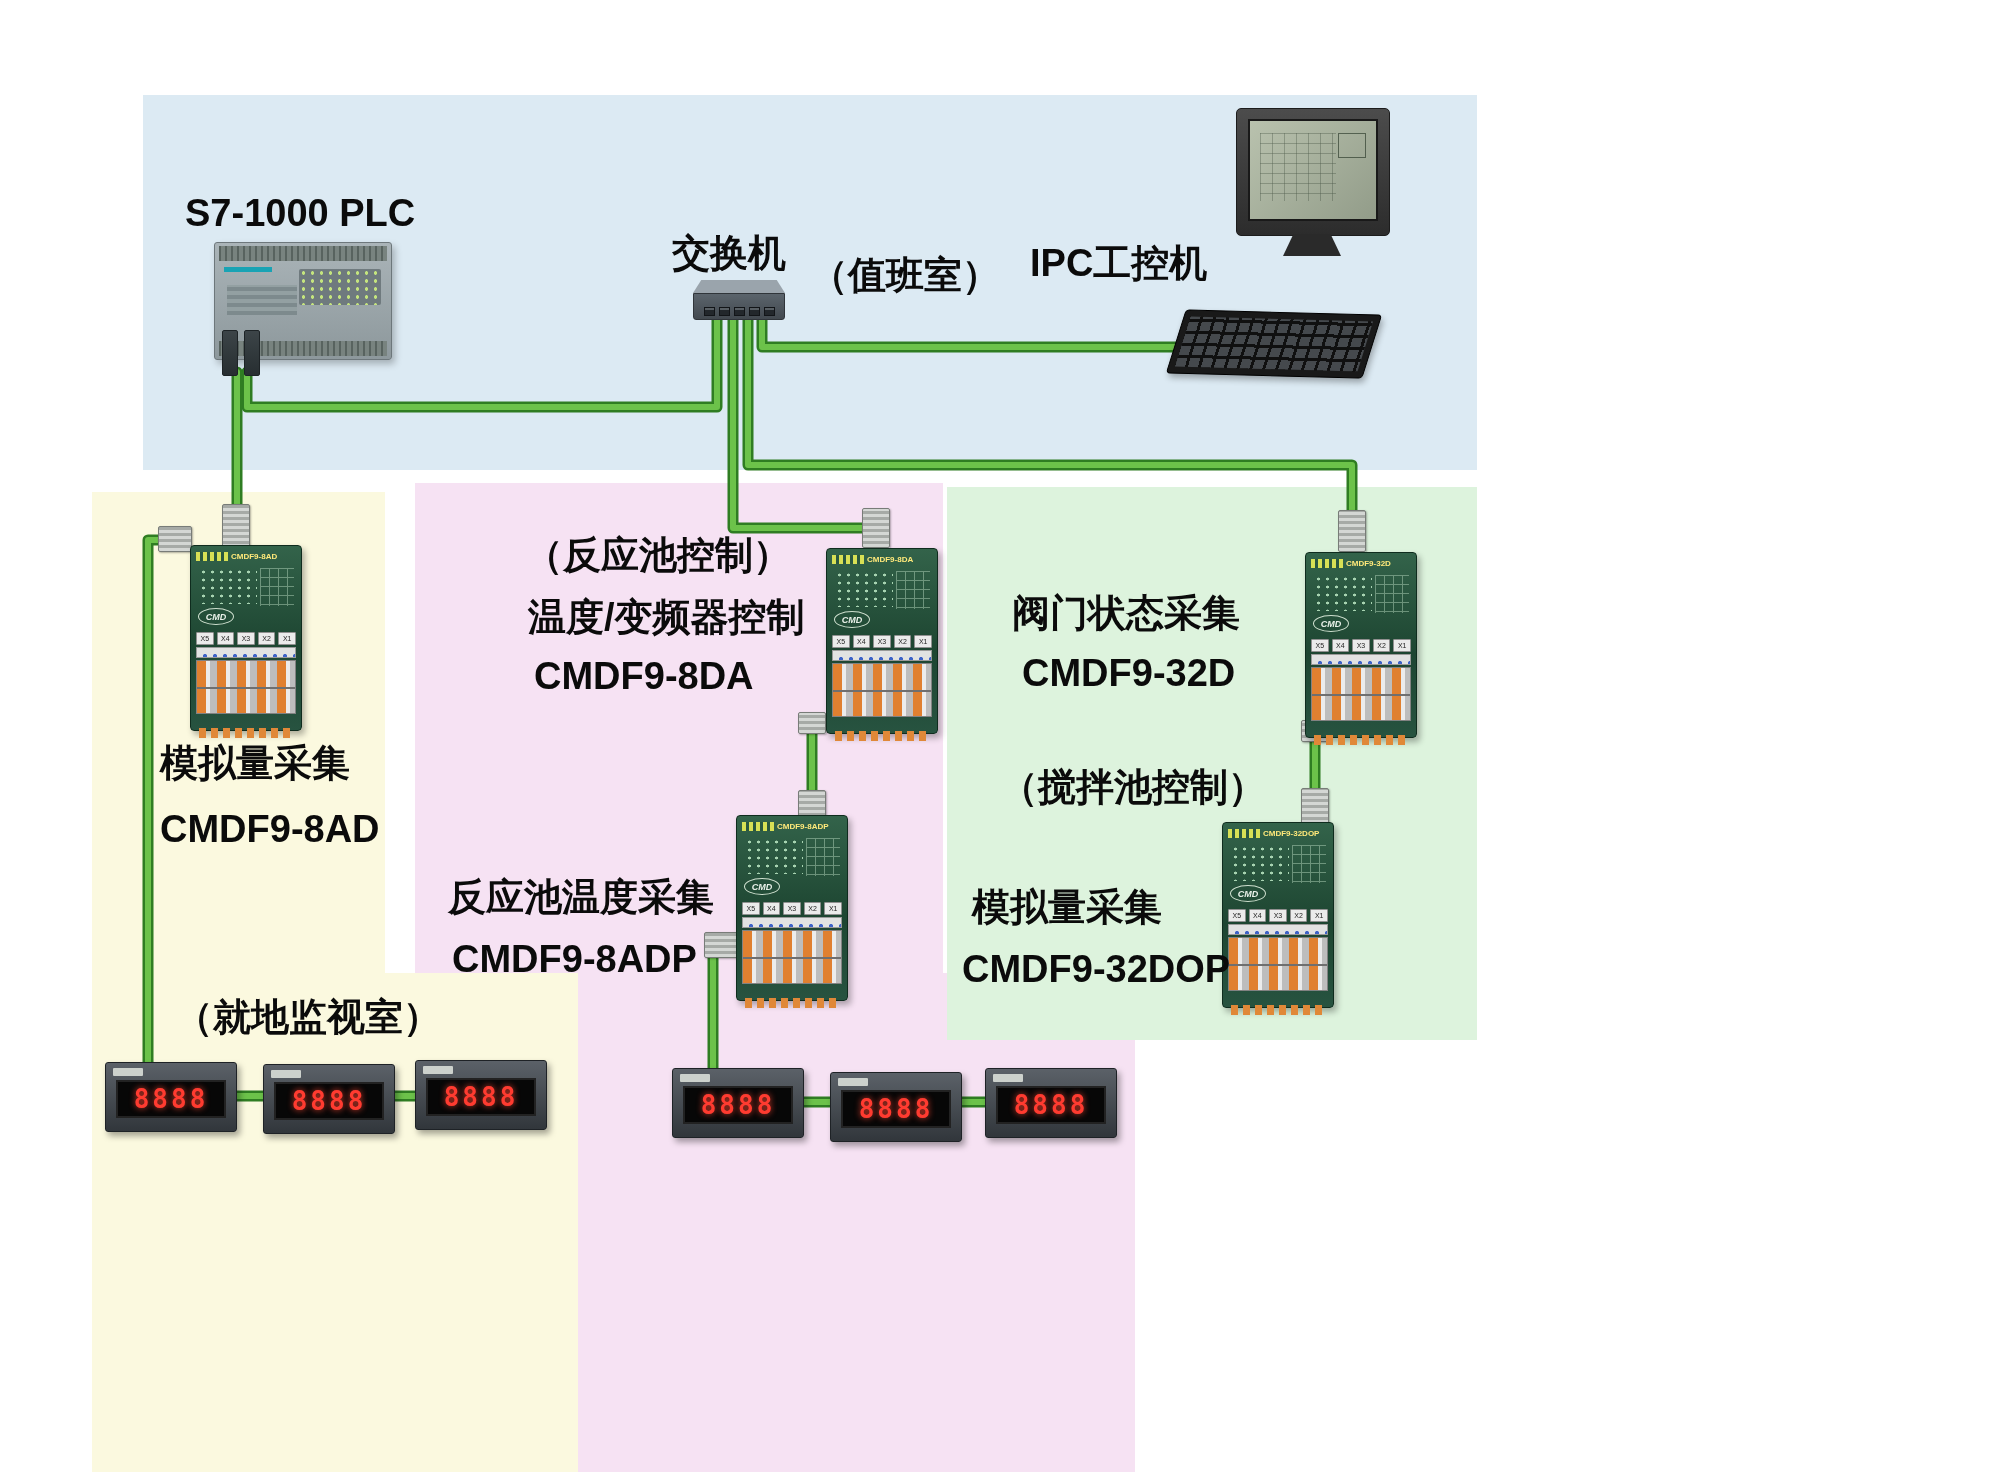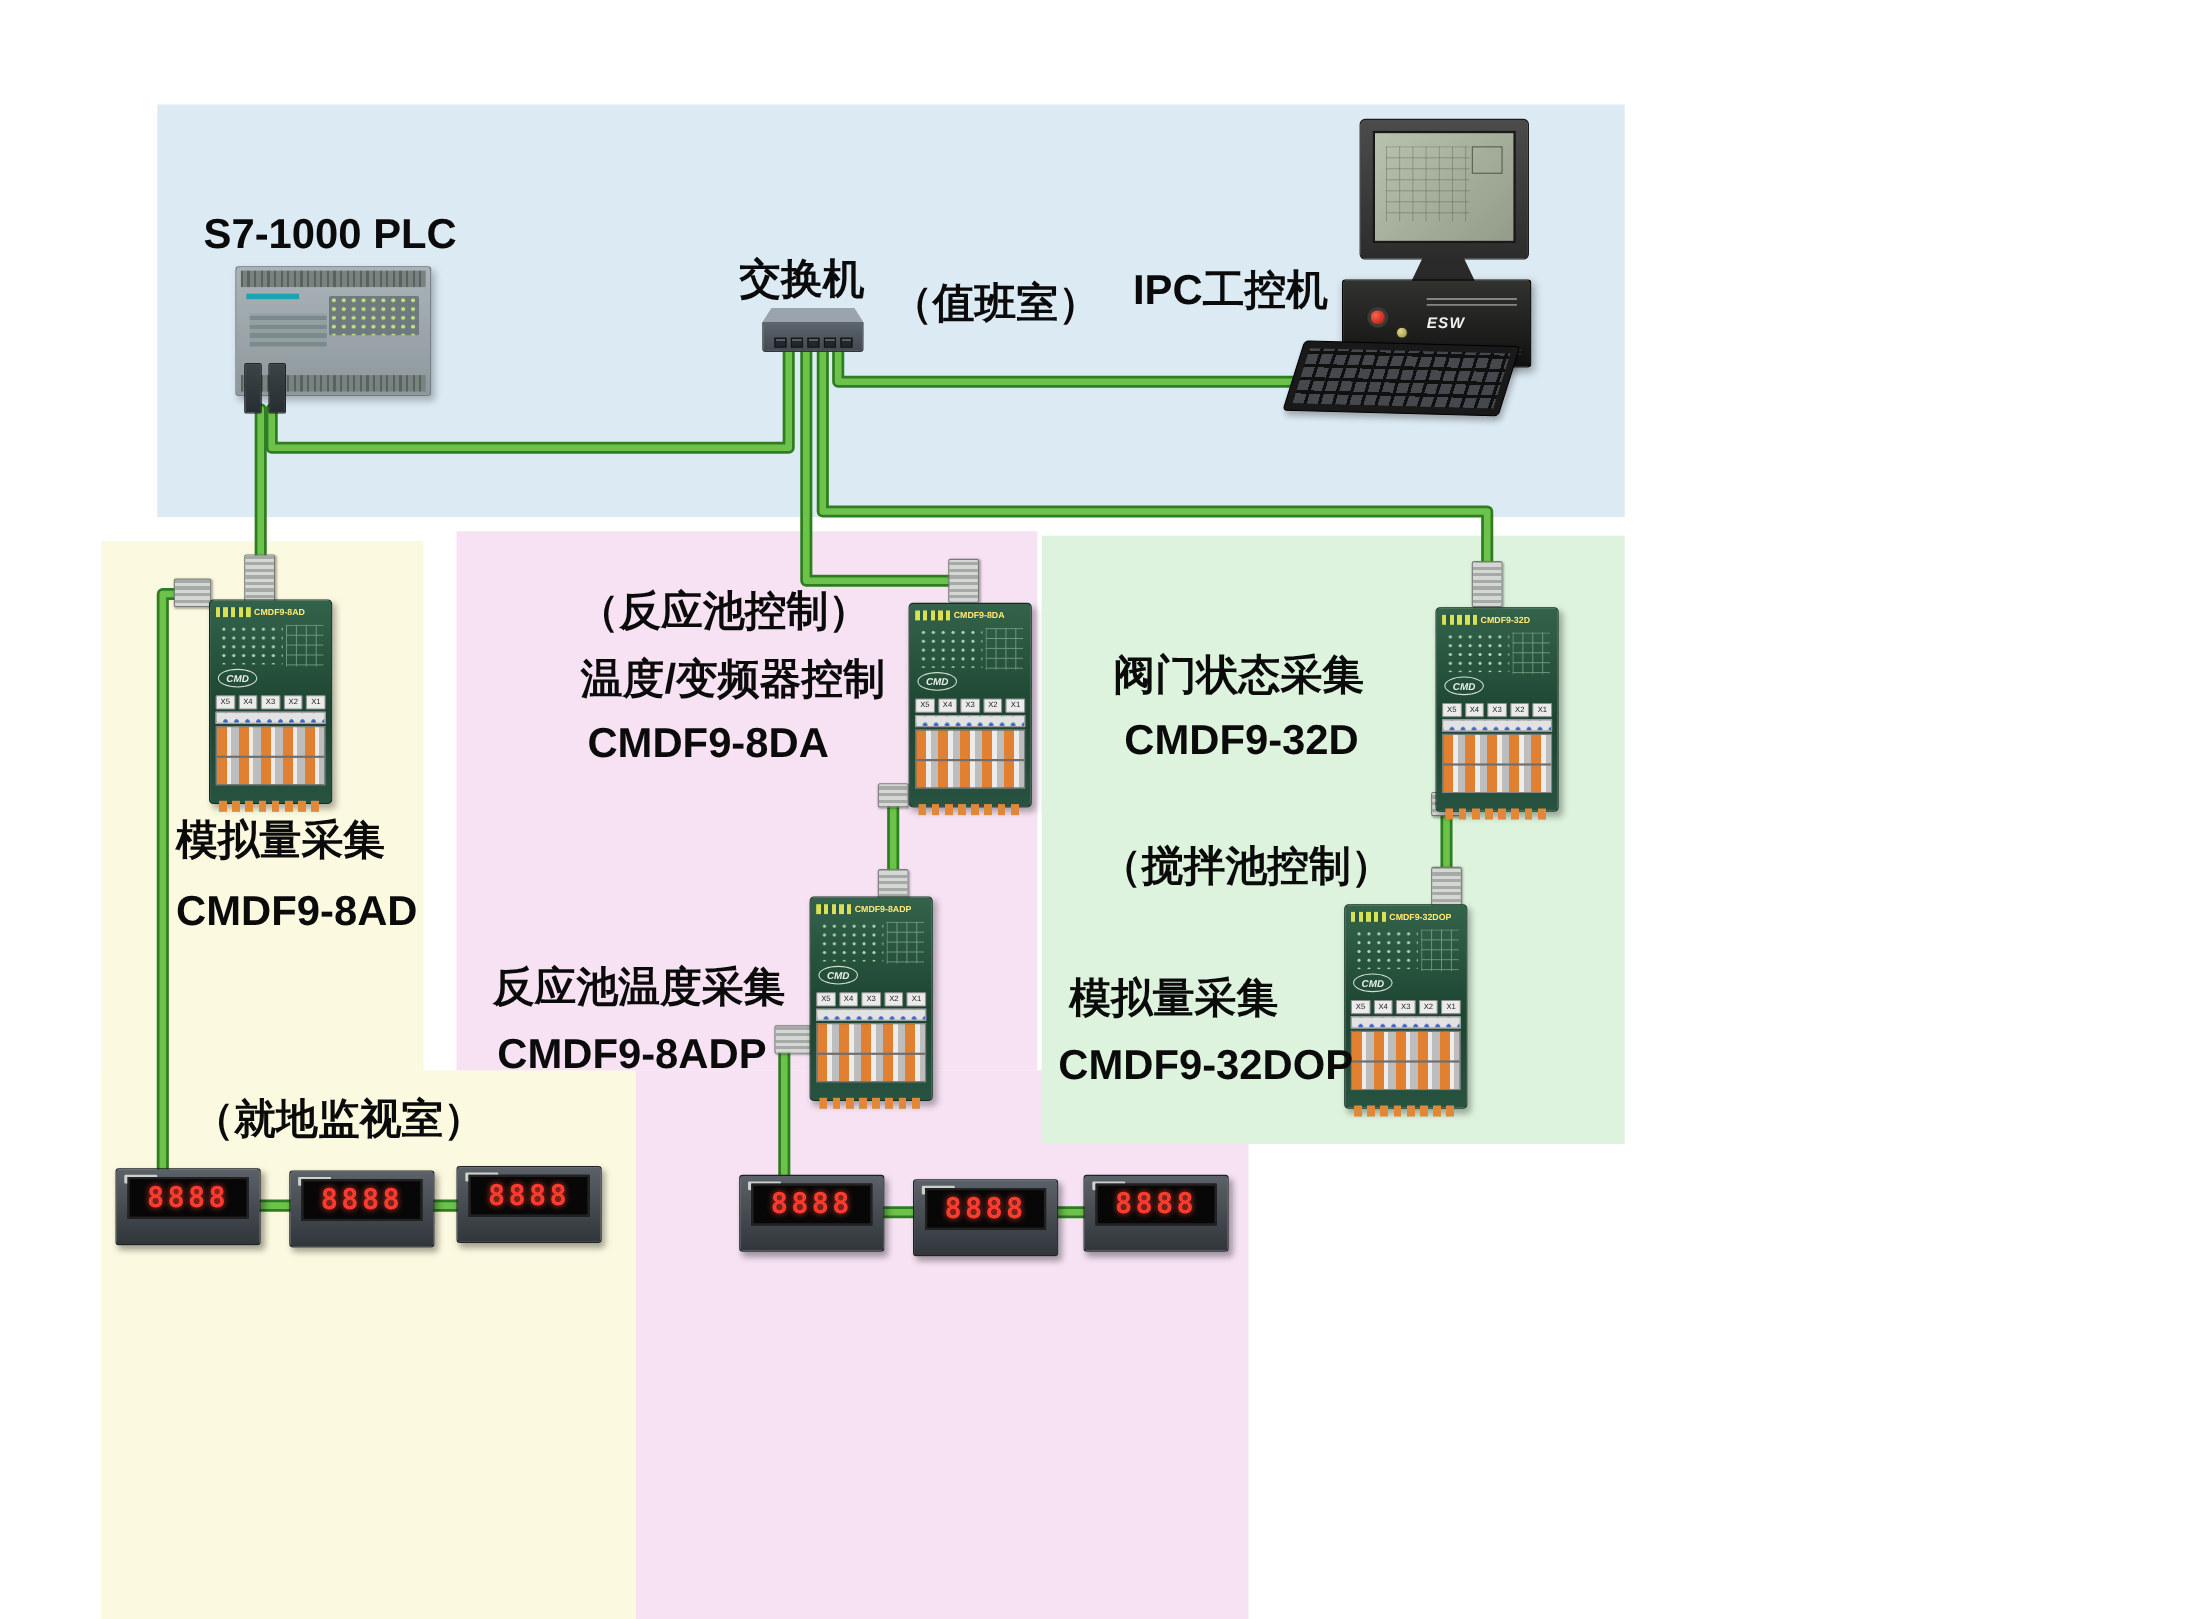--- a/index.html
+++ b/index.html
@@ -123,21 +123,21 @@
 
   
   .plug { position:absolute; background:repeating-linear-gradient(0deg,#d4d7d4 0 3px,#a6aaa6 3px 6px);
     border:1px solid #787c78; border-radius:2px; box-shadow:1px 1px 2px rgba(0,0,0,.3); }
 
   
   .meter { position:absolute; width:132px; height:70px;
     background:linear-gradient(#5b6168,#31363b); border:1px solid #1e2226;
     border-radius:3px; box-shadow:3px 4px 6px rgba(0,0,0,.35); }
   .mt-chip { position:absolute; left:7px; top:5px; width:30px; height:8px; background:#ccd1cc; border-radius:1px; }
-  .mt-display { position:absolute; left:10px; top:7px; right:10px; height:38px;
+  .mt-display { position:absolute; left:10px; top:17px; right:10px; height:38px;
     background:#070707; border:2px solid #222; display:flex; align-items:center; justify-content:center; }
   .mt-digits { font-family:"DejaVu Sans Mono", monospace; font-weight:bold; font-size:26px;
     color:#ff3b30; letter-spacing:3px; text-shadow:0 0 6px rgba(255,70,50,.85); }
 </style>
 </head>
 <body>
 
 <div class="canvas">
 
   <div class="zone zone-blue"></div>
@@ -194,27 +194,20 @@
     </div>
   </div>
 
   <div class="monitor">
     <div class="mon-screen">
       <div class="scr-art"></div>
       <div class="scr-box"></div>
     </div>
   </div>
   <div class="mon-stand"></div>
-  <div class="chassis">
-    <div class="ch-btn-red"></div>
-    <div class="ch-btn-amber"></div>
-    <div class="ch-lines"></div>
-    <div class="ch-text">ESW</div>
-    <div class="ch-groove"></div>
-  </div>
   <div class="keyboard">
     <div class="kb-keys"></div>
   </div>
 
   <div class="plug" style="left:222px;top:504px;width:28px;height:44px;"></div>
   <div class="plug" style="left:158px;top:526px;width:34px;height:26px;"></div>
   <div class="plug" style="left:862px;top:508px;width:28px;height:40px;"></div>
   <div class="plug" style="left:798px;top:712px;width:28px;height:22px;"></div>
   <div class="plug" style="left:798px;top:790px;width:28px;height:36px;"></div>
   <div class="plug" style="left:704px;top:932px;width:34px;height:26px;"></div>

